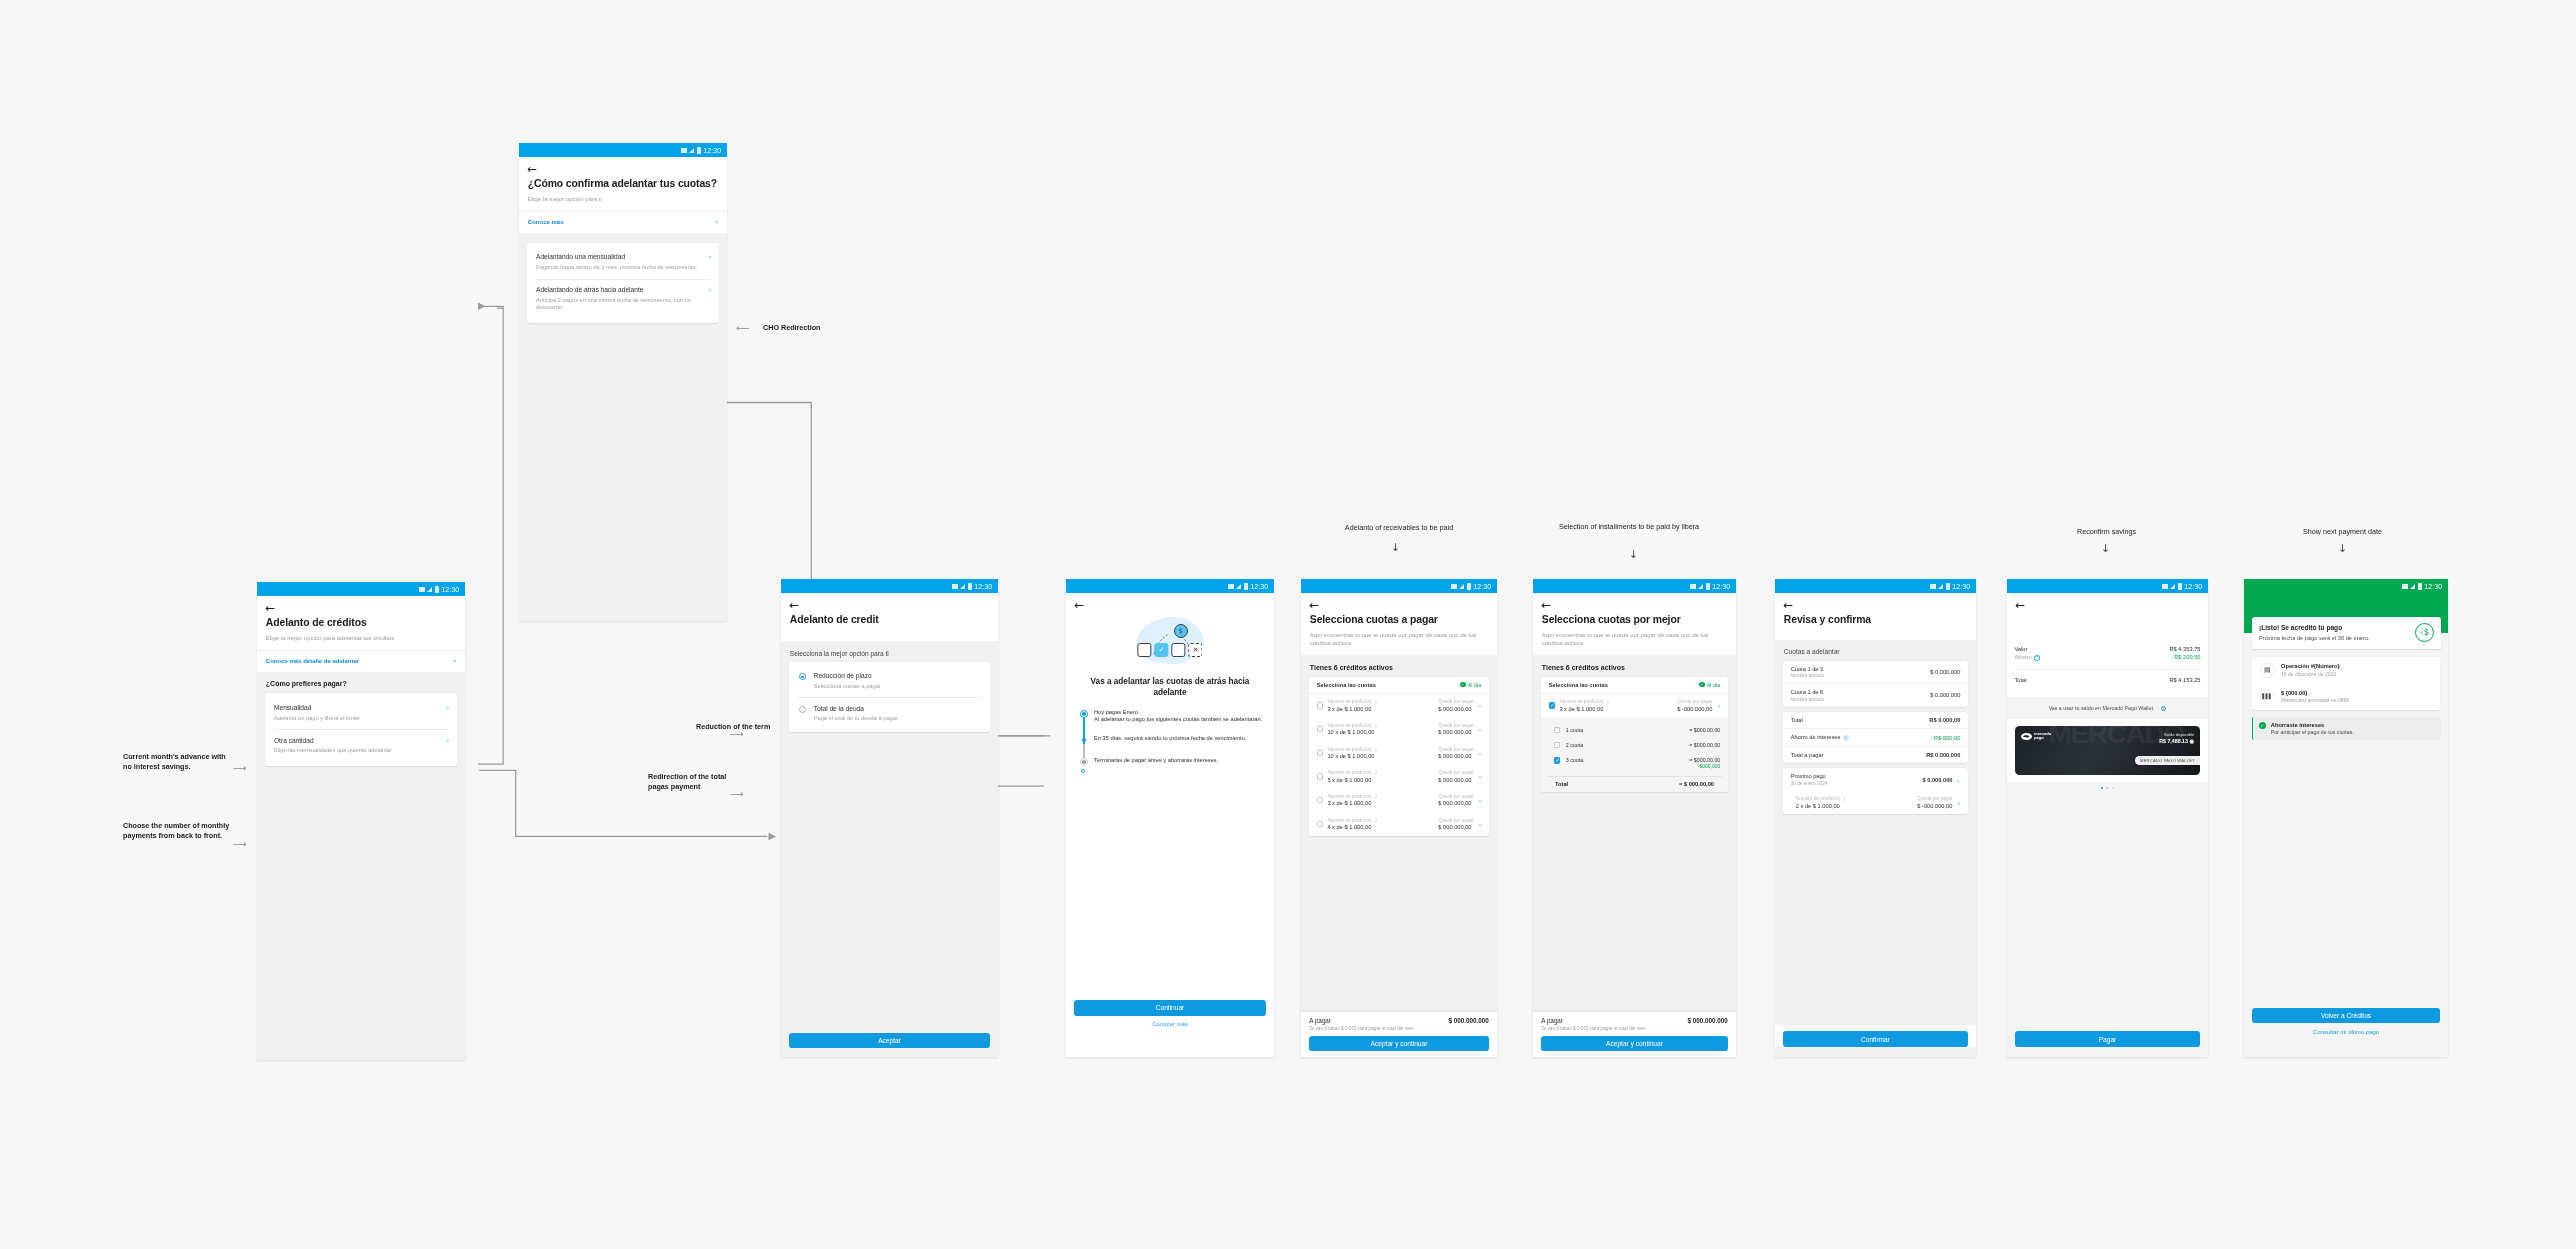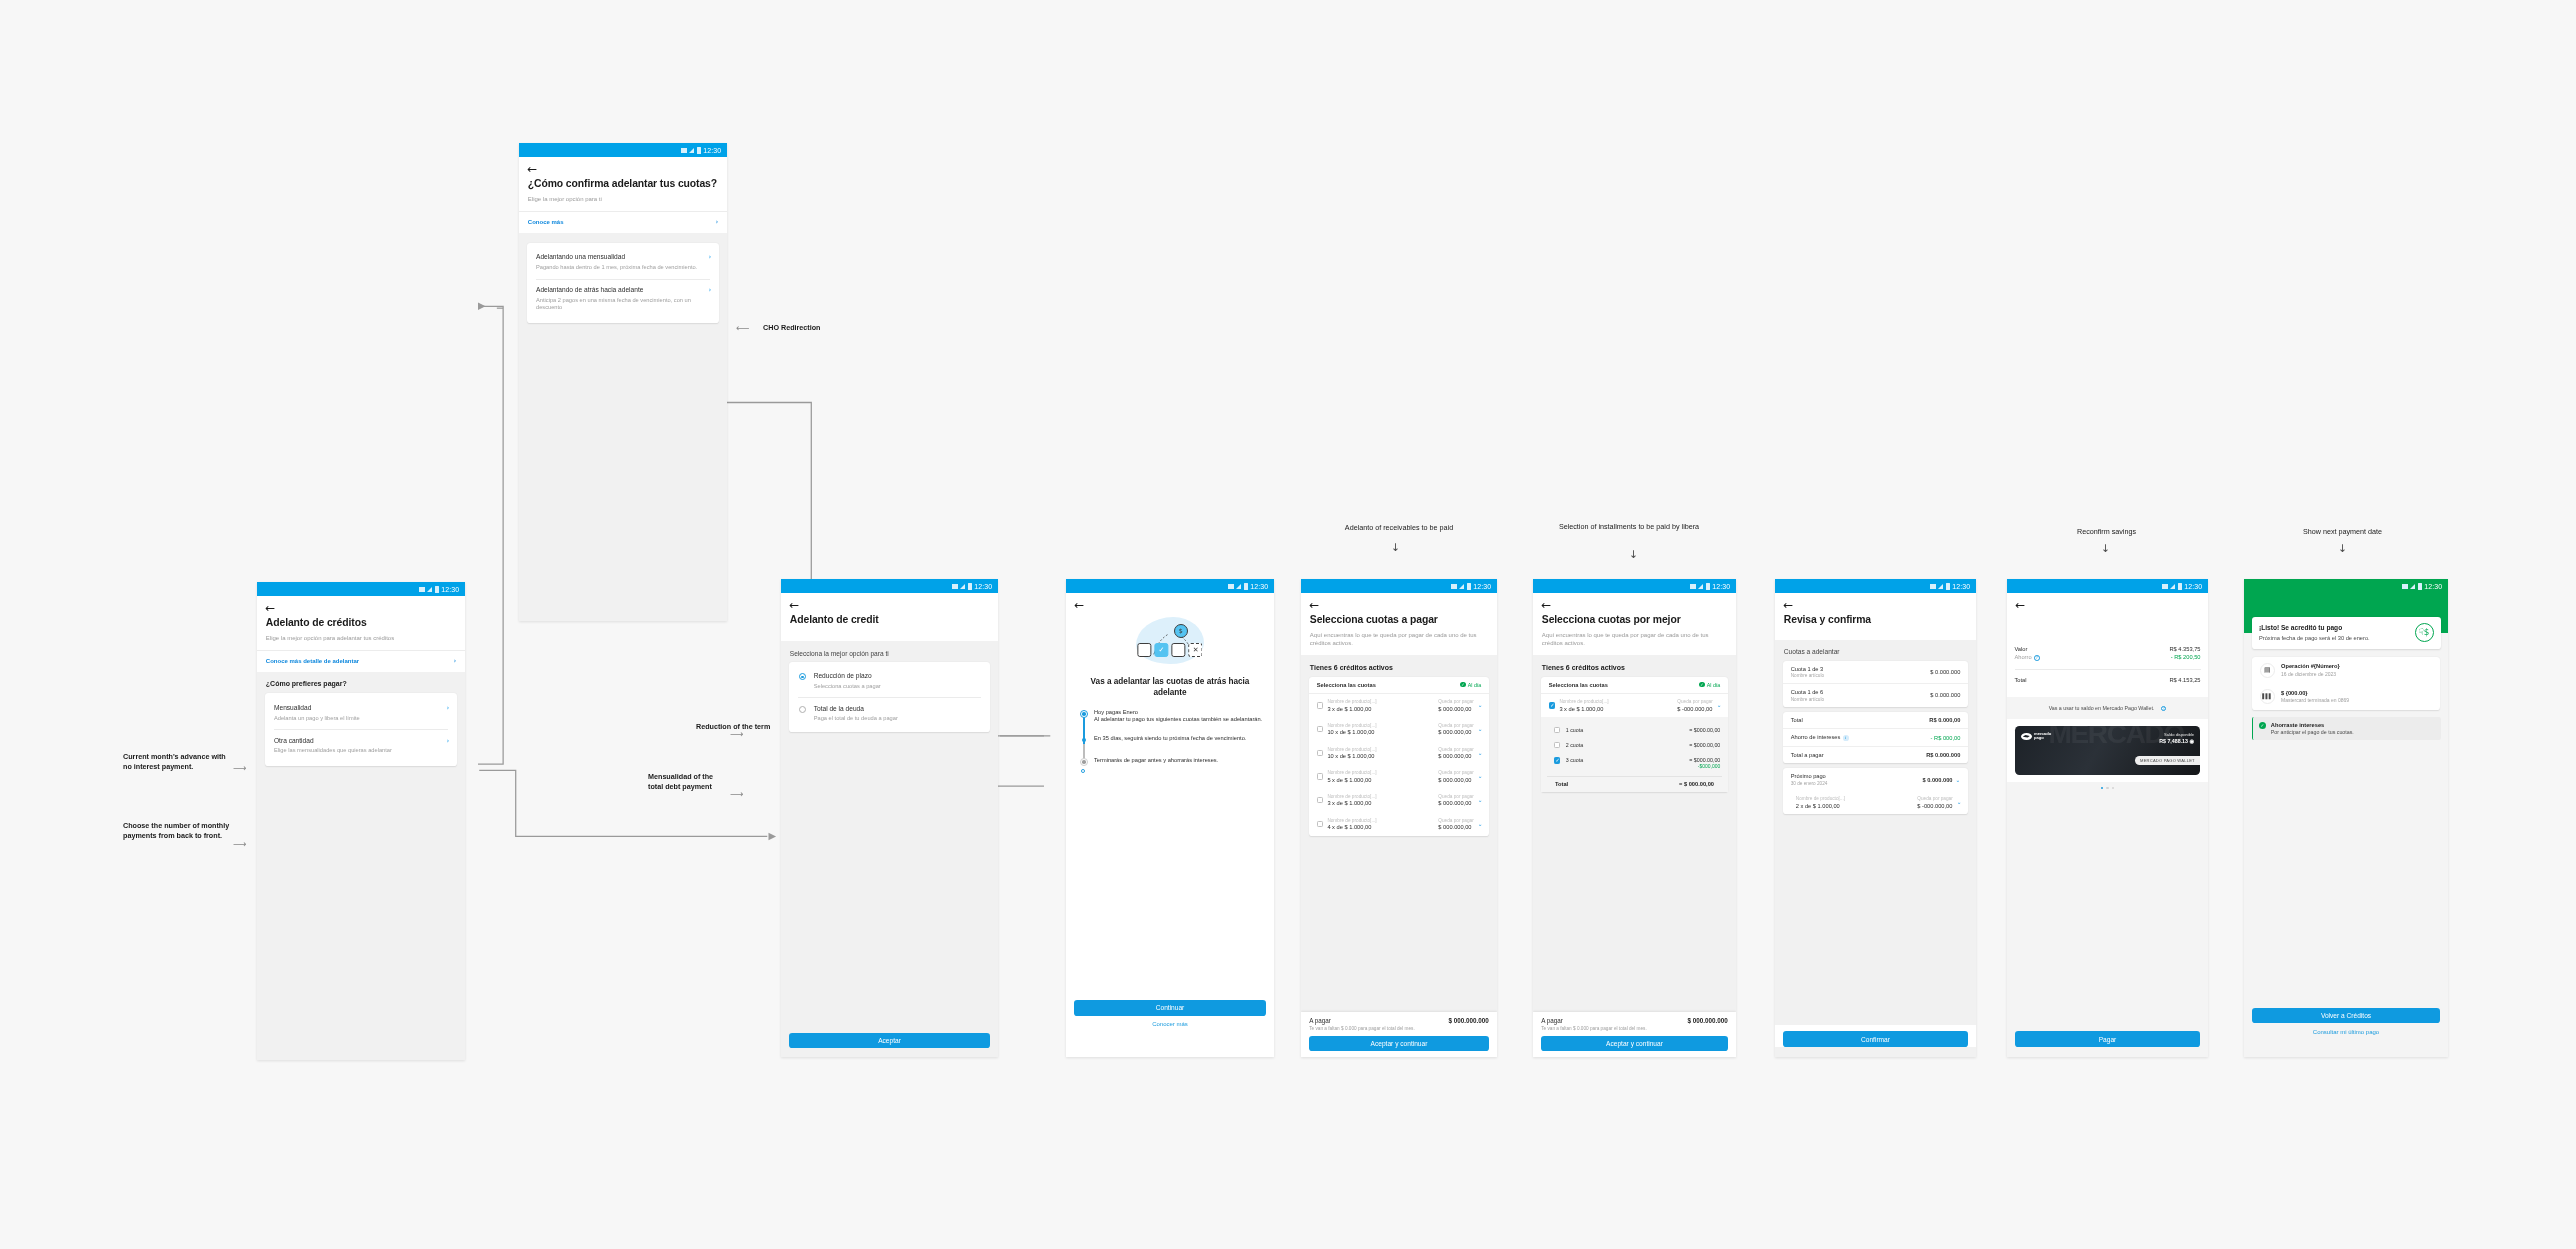--- a/index.html
+++ b/index.html
@@ -720,30 +720,30 @@
     </div>
     <div style="position:absolute;left:0;right:0;bottom:16.4px;">
       <div class="btn">Volver a Créditos</div>
       <div class="btnlink">Consultar mi último pago</div>
     </div>
   </div>
 
   <div class="arrow-r" style="left:736px; top:322px;">⟵</div>
   <div class="note" style="left:763px; top:323px;">CHO Redirection</div>
 
-  <div class="note" style="left:123px; top:752px; width:113px;">Current month's advance with no interest payment.</div>
+  <div class="note" style="left:123px; top:752px; width:113px;">Current month's advance with no interest savings.</div>
   <div class="arrow-r" style="left:233px; top:762px;">⟶</div>
 
   <div class="note" style="left:123px; top:821px; width:107px;">Choose the number of monthly payments from back to front.</div>
   <div class="arrow-r" style="left:233px; top:838px;">⟶</div>
 
   <div class="note" style="left:648px; top:722px; width:79px;margin-left:48px;">Reduction of the term</div>
   <div class="arrow-r" style="left:730px; top:728px;">⟶</div>
 
-  <div class="note" style="left:648px; top:772px; width:82px;">Mensualidad of the total debt payment</div>
+  <div class="note" style="left:648px; top:772px; width:82px;">Redirection of the total pagas payment</div>
   <div class="arrow-r" style="left:730px; top:788px;">⟶</div>
 
   <div class="toplabel" style="left:1292px; top:523px; width:214px;">Adelanto of receivables to be paid</div>
   <div class="arrow-d" style="left:1391px; top:541px;">↓</div>
 
   <div class="toplabel" style="left:1525px; top:522px; width:208px;">Selection of installments to be paid by libera</div>
   <div class="arrow-d" style="left:1629px; top:548px;">↓</div>
 
   <div class="toplabel" style="left:2006px; top:527px; width:201px;">Reconfirm savings</div>
   <div class="arrow-d" style="left:2101px; top:542px;">↓</div>

